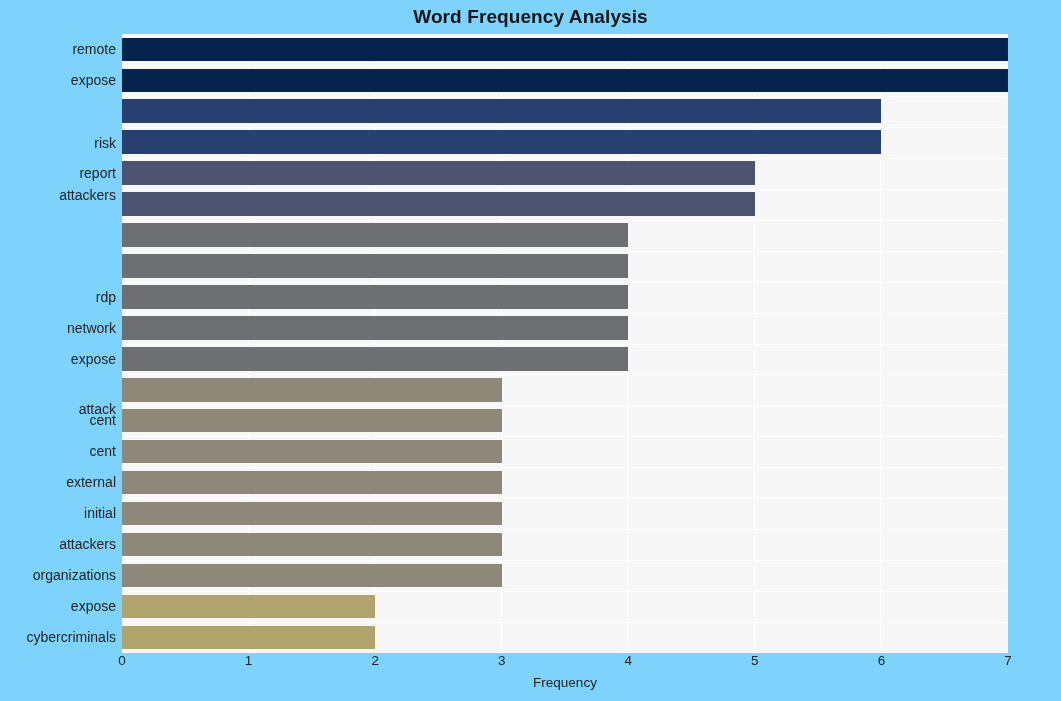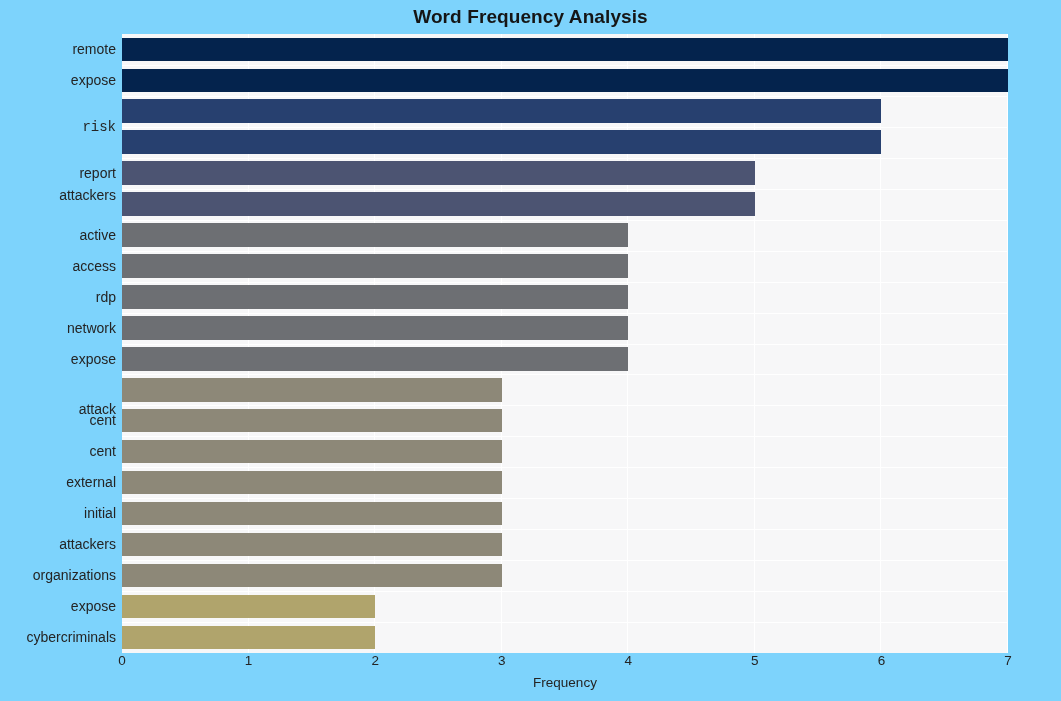--- a/index.html
+++ b/index.html
@@ -220,25 +220,23 @@
         <div class="bar" title="reveal: 2" style="width: 253.143px; background: rgb(176, 164, 108);"></div>
       </div>
       <div class="row" style="top: 588.05px; height: 30.95px;">
         <div class="bar" title="cybercriminals: 2" style="width: 253.143px; background: rgb(176, 164, 108);"></div>
       </div>
     </div>
 
   <div id="ylabels">
       <div class="ylabel" style="top: 0px; height: 30.95px; line-height: 30.95px;">remote</div>
       <div class="ylabel" style="top: 30.95px; height: 30.95px; line-height: 30.95px;">expose</div>
-      <div class="ylabel" style="top: 78px; height: 30.95px; line-height: 30.95px; font-family: Liberation Mono, monospace;">risk</div>
+      <div class="ylabel" style="top: 94px; height: 30.95px; line-height: 30.95px;">risk</div>
       <div class="ylabel" style="top: 123.8px; height: 30.95px; line-height: 30.95px;">report</div>
       <div class="ylabel" style="top: 146px; height: 30.95px; line-height: 30.95px;">attackers</div>
-      <div class="ylabel" style="top: 185.7px; height: 30.95px; line-height: 30.95px;">active</div>
-      <div class="ylabel" style="top: 216.65px; height: 30.95px; line-height: 30.95px;">access</div>
       <div class="ylabel" style="top: 278.55px; height: 30.95px; line-height: 30.95px;">network</div>
       <div class="ylabel" style="top: 247.6px; height: 30.95px; line-height: 30.95px;">rdp</div>
       <div class="ylabel" style="top: 309.5px; height: 30.95px; line-height: 30.95px;">expose</div>
       <div class="ylabel" style="top: 340.45px; height: 30.95px; line-height: 30.95px; margin-top: 20px;">attack</div>
       <div class="ylabel" style="top: 371.4px; height: 30.95px; line-height: 30.95px;">cent</div>
       <div class="ylabel" style="top: 402.35px; height: 30.95px; line-height: 30.95px;">cent</div>
       <div class="ylabel" style="top: 433.3px; height: 30.95px; line-height: 30.95px;">external</div>
       <div class="ylabel" style="top: 464.25px; height: 30.95px; line-height: 30.95px;">initial</div>
       <div class="ylabel" style="top: 495.2px; height: 30.95px; line-height: 30.95px;">attackers</div>
       <div class="ylabel" style="top: 526.15px; height: 30.95px; line-height: 30.95px;">organizations</div>

